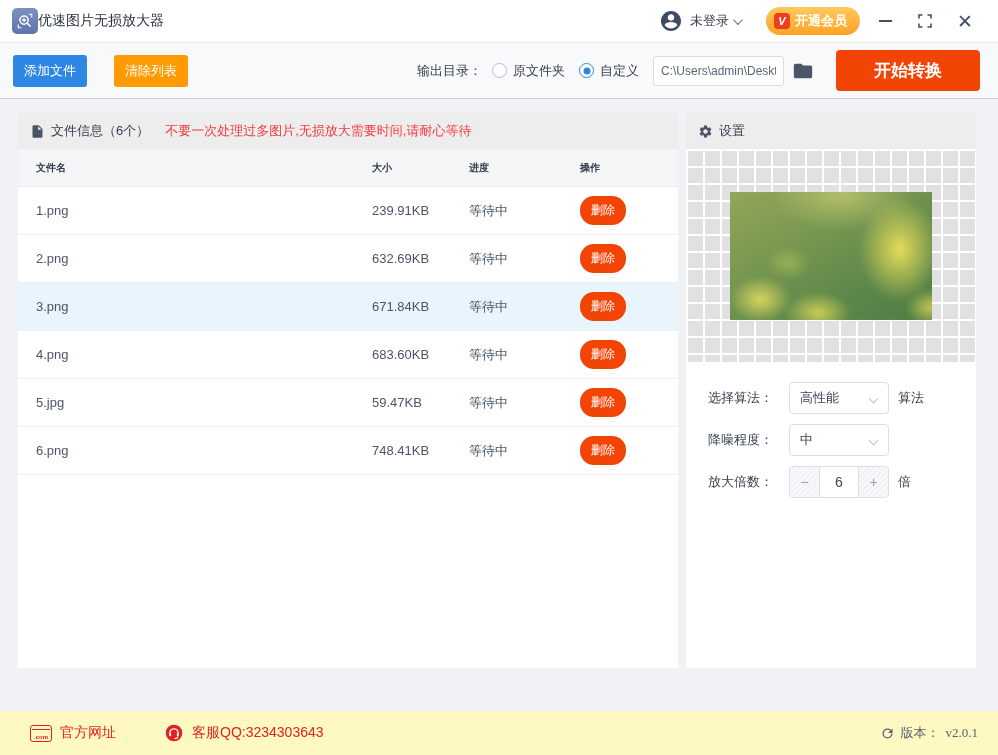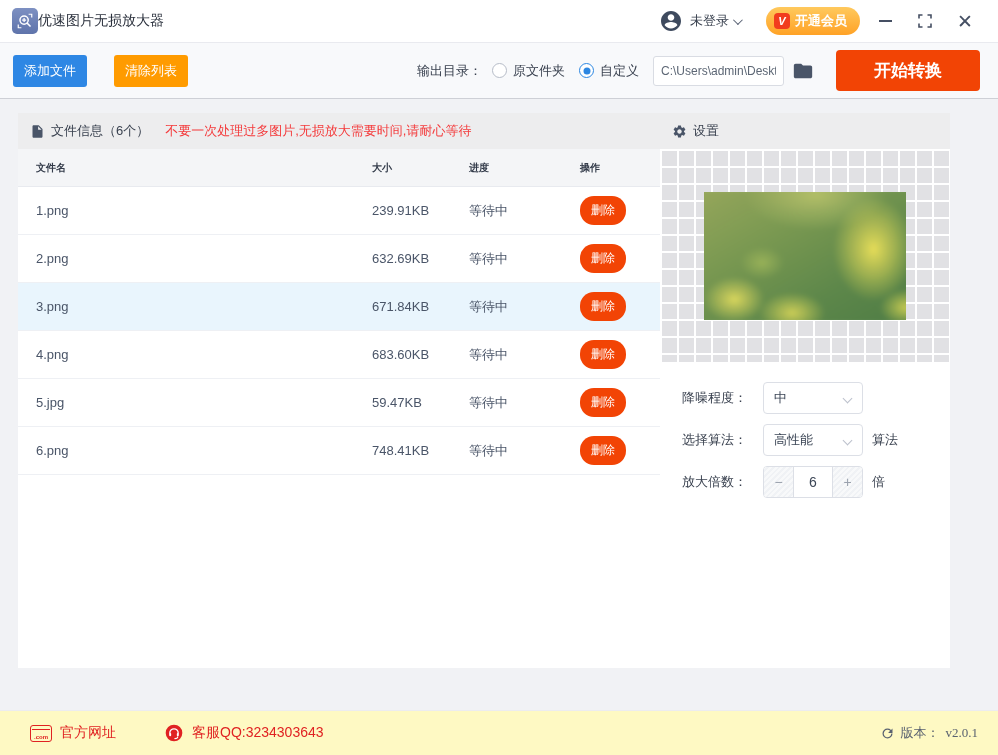--- a/index.html
+++ b/index.html
@@ -44,21 +44,21 @@
   .radio-label { font-size:13px; color:#39414f; }
   .path-input { width:131px; height:30px; border:1px solid #d9dce3; border-radius:3px; background:#fff;
                 font-size:12px; color:#5d6775; padding:0 7px; font-family:inherit; margin-right:8px; }
   .folder-ico { width:22px; height:22px; display:inline-flex; margin-right:22px; cursor:pointer; }
   .btn-start { background:#f24405; font-size:17px; font-weight:bold; padding:9px 38px; border-radius:4px; }
 
   
   .content { flex:1 1 auto; background:#f1f2f5; position:relative; }
   .panel { position:absolute; top:14px; background:#fff; }
   .file-panel { left:18px; width:660px; height:555px; }
-  .settings-panel { left:660px; width:290px; height:555px; }
+  .settings-panel { left:686px; width:290px; height:555px; }
   .panel-header { height:36px; background:#ededee; display:flex; align-items:center; padding:0 12px; gap:6px; }
   .panel-title { font-size:13px; color:#39414f; }
   .warning-text { font-size:13px; color:#f43b3c; margin-left:10px; }
 
   .thead { height:38px; display:flex; align-items:center; background:#f4f5f7; border-bottom:1px solid #e8eaef;
            font-size:10px; font-weight:bold; color:#333b4a; }
   .trow { height:48px; display:flex; align-items:center; border-bottom:1px solid #eef0f4; font-size:13px; color:#4a5568; background:#fff; }
   .trow.highlighted { background:#e9f5fd; }
   .c-name { width:354px; padding-left:18px; }
   .c-size { width:97px; }
@@ -260,33 +260,33 @@
         </svg>
         <span class="panel-title">设置</span>
       </div>
       <div class="checker">
         <div class="preview-frame">
           <div class="preview-img"></div>
         </div>
       </div>
       <div class="form-area">
         <div class="form-row">
-          <span class="form-label">降噪程度：</span>
-          <div class="select-box">
-            <span class="select-value">中</span>
-            <span class="select-chev"></span>
-          </div>
-        </div>
-        <div class="form-row">
           <span class="form-label">选择算法：</span>
           <div class="select-box">
             <span class="select-value">高性能</span>
             <span class="select-chev"></span>
           </div>
           <span class="form-suffix">算法</span>
+        </div>
+        <div class="form-row">
+          <span class="form-label">降噪程度：</span>
+          <div class="select-box">
+            <span class="select-value">中</span>
+            <span class="select-chev"></span>
+          </div>
         </div>
         <div class="form-row">
           <span class="form-label">放大倍数：</span>
           <div class="stepper">
             <span class="step-btn step-minus">−</span>
             <span class="step-value">6</span>
             <span class="step-btn step-plus">+</span>
           </div>
           <span class="form-suffix">倍</span>
         </div>

